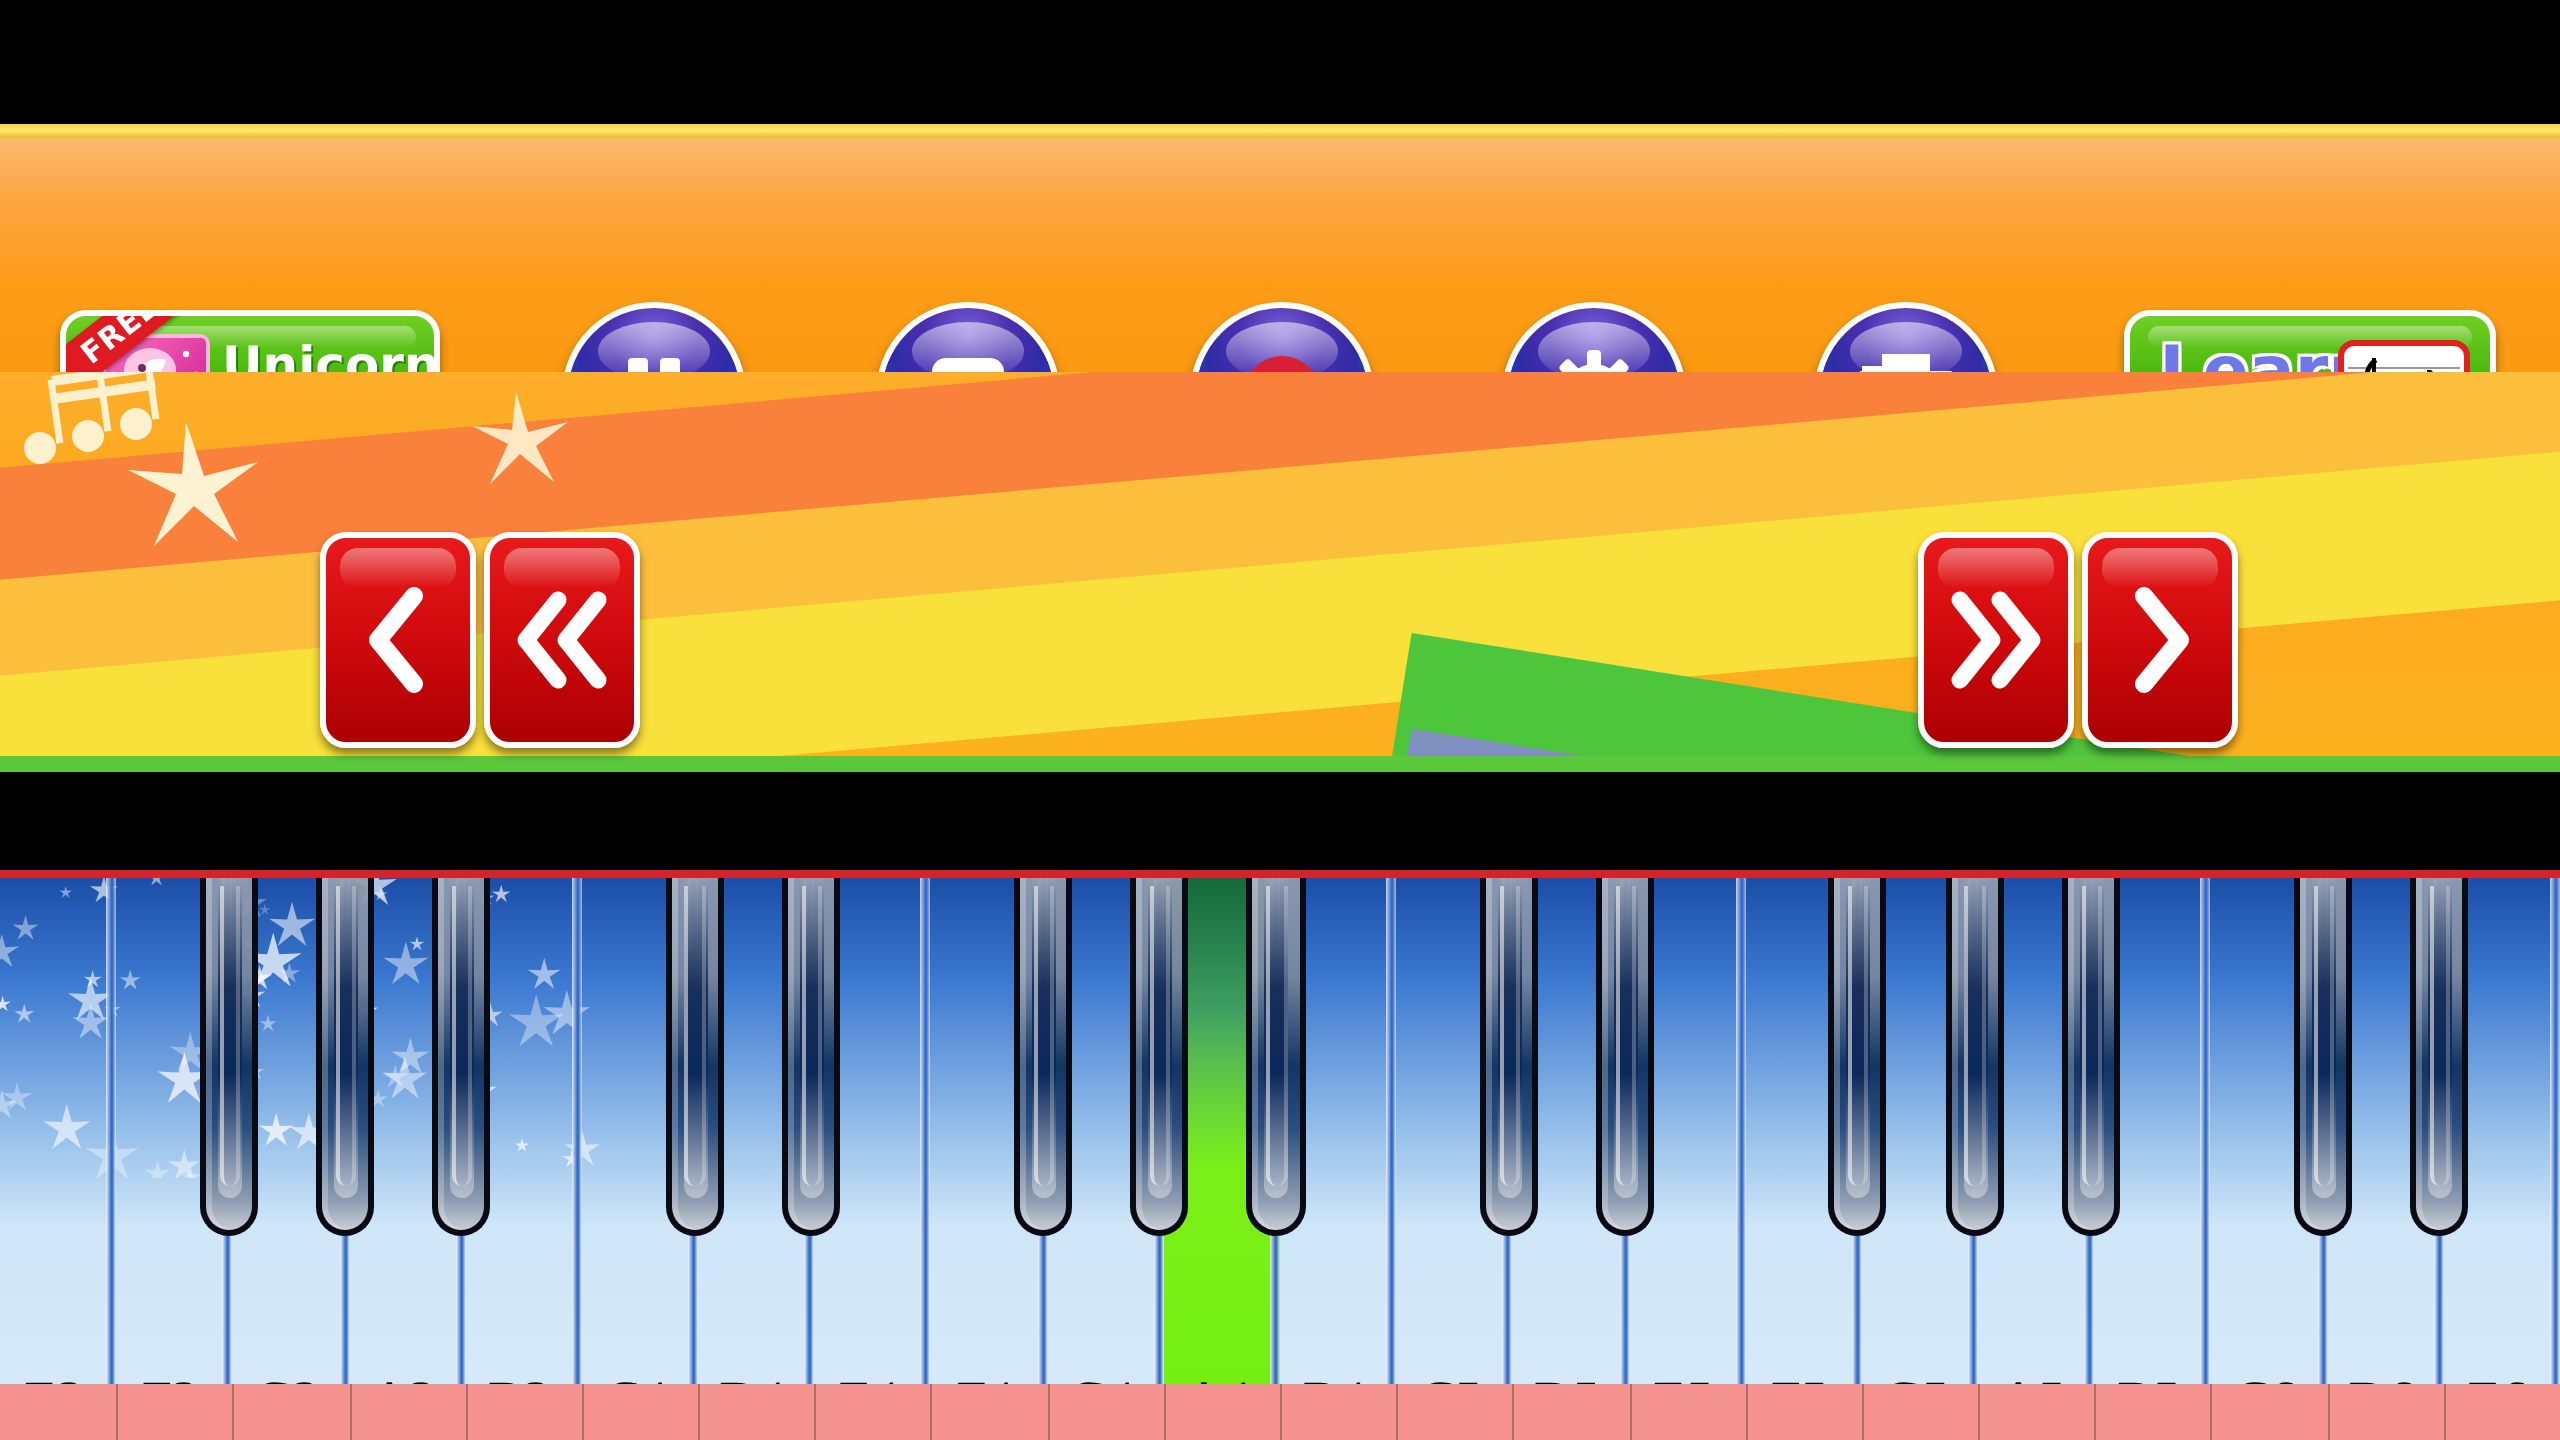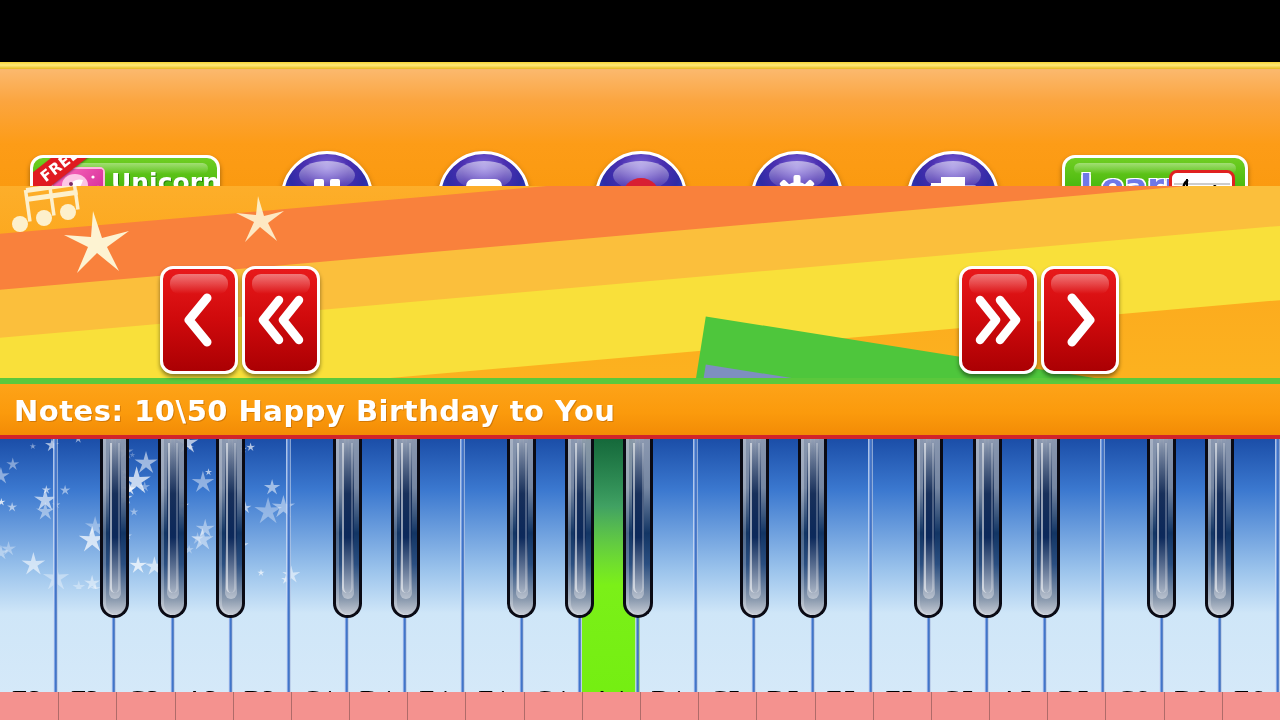--- a/index.html
+++ b/index.html
@@ -408,23 +408,20 @@
       </svg>
     </div>
     <div class="redbtn" style="left:1041px;">
       <div class="gloss"></div>
       <svg class="chev" width="40" height="56" viewBox="0 0 40 56">
         <path d="M12 6 L30 28 L12 50" stroke="#fff" stroke-width="9" fill="none" stroke-linecap="round" stroke-linejoin="round"></path>
       </svg>
     </div>
   </div>
 
-  <div class="notesbar">
-    <div class="notestxt">Notes: 10\50  Happy Birthday to You</div>
-  </div>
   <div class="redline"></div>
 
   <div class="piano" id="piano">
     <svg class="pianostars" id="pianostars">
         <polygon points="764.2,35.4 766.1,42.3 773.3,42.0 767.3,45.9 769.8,52.6 764.2,48.1 758.6,52.6 761.2,45.9 755.2,42.0 762.3,42.3 " fill="#fff" opacity="0.79"></polygon>
         <polygon points="860.4,65.9 863.1,75.7 873.2,75.2 864.7,80.8 868.3,90.3 860.4,83.9 852.5,90.3 856.1,80.8 847.6,75.2 857.7,75.7 " fill="#fff" opacity="0.75"></polygon>
         <polygon points="95.4,144.1 96.5,148.1 100.7,147.9 97.2,150.2 98.7,154.1 95.4,151.5 92.2,154.1 93.7,150.2 90.2,147.9 94.3,148.1 " fill="#fff" opacity="0.36"></polygon>
         <polygon points="1270.7,1.2 1272.3,6.8 1278.0,6.5 1273.2,9.7 1275.2,15.0 1270.7,11.4 1266.3,15.0 1268.3,9.7 1263.5,6.5 1269.2,6.8 " fill="#fff" opacity="0.27"></polygon>
         <polygon points="92.2,87.0 95.0,97.2 105.6,96.7 96.7,102.5 100.4,112.5 92.2,105.8 83.9,112.5 87.6,102.5 78.8,96.7 89.3,97.2 " fill="#fff" opacity="0.70"></polygon>
         <polygon points="948.8,-0.9 950.8,6.7 958.7,6.3 952.1,10.7 954.9,18.0 948.8,13.1 942.6,18.0 945.4,10.7 938.9,6.3 946.7,6.7 " fill="#fff" opacity="0.52"></polygon>

